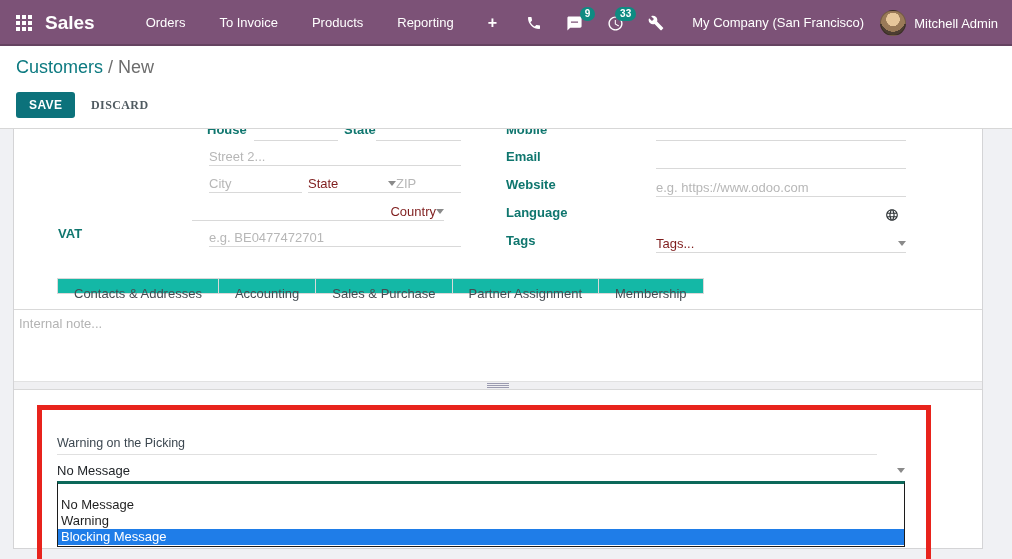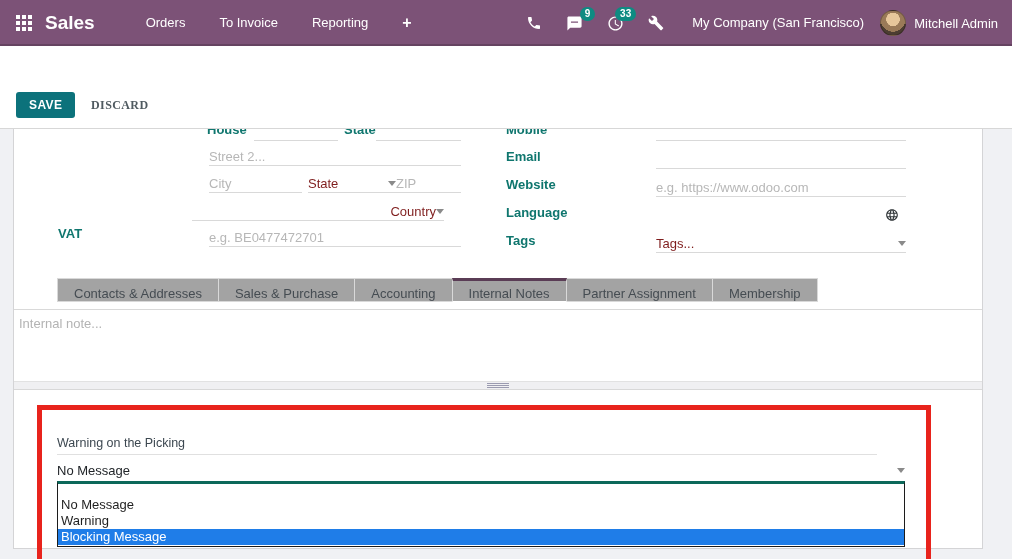--- a/index.html
+++ b/index.html
@@ -68,21 +68,21 @@
   #f-website      { left:642px; top:50px; width:250px; }
   #f-language-label{ left:492px; top:76px; }
   #f-language     { left:642px; top:78px; width:223px; }
   #globe          { position:absolute; left:871px; top:79px; }
   #f-tags-label   { left:492px; top:104px; }
   #f-tags         { left:642px; top:106px; width:250px; }
 
   
   .tab-underline { position:absolute; top:180px; left:0; right:0; height:1px; background:#d9d9d9; }
   .tabbar { position:absolute; top:149px; left:0; right:0; height:32px; display:flex; padding-left:43px; z-index:1; }
-  .tab { height:24px; line-height:29px; padding:0 16px; font-size:13px; color:#454c52; background:#a3a3a3;
+  .tab { height:16px; line-height:29px; padding:0 16px; font-size:13px; color:#454c52; background:#14b8a6;
          border:1px solid #d9d9d9; margin-right:-1px; cursor:pointer; white-space:nowrap; }
   .tab.active { border-top:3px solid #5a3c55; line-height:26px; border-bottom:1px solid #fff; z-index:2; position:relative; }
 
   
   .notes-area { position:absolute; top:181px; left:0; right:16px; height:71px; }
   .notes-area textarea { width:100%; height:100%; border:none; outline:none; resize:none; padding:6px 5px;
                          font:13px "Liberation Sans", sans-serif; color:#212529; background:transparent; }
   .notes-area textarea::placeholder { color:#b3b3b3; opacity:1; }
 
   
@@ -121,20 +121,21 @@
           <i></i>
           <i></i>
           <i></i>
           <i></i>
       </div>
     </div>
     <div class="brand">Sales</div>
     <div class="nav-menu">
       <div class="nav-item">Orders</div>
       <div class="nav-item">To Invoice</div>
+      <div class="nav-item">Products</div>
       <div class="nav-item">Reporting</div>
       <div class="nav-item" style="font-size:16px;font-weight:bold;">+</div>
     </div>
     <div class="nav-right">
       <div class="icon-btn">
         <span>
           <svg width="16" height="16" viewBox="0 0 24 24" fill="#fff">
               <path d="M6.62 10.79c1.44 2.83 3.76 5.14 6.59 6.59l2.2-2.2c.27-.27.67-.36 1.02-.24 1.12.37 2.33.57 3.57.57.55 0 1 .45 1 1V20c0 .55-.45 1-1 1-9.39 0-17-7.61-17-17 0-.55.45-1 1-1h3.5c.55 0 1 .45 1 1 0 1.25.2 2.45.57 3.57.11.35.03.74-.25 1.02l-2.2 2.2z"></path>
             </svg>
         </span>
@@ -164,20 +165,25 @@
       </div>
       <div class="company-menu">My Company (San Francisco)</div>
       <div class="user-menu">
         <span class="avatar"></span>
         <span class="user-name">Mitchell Admin</span>
       </div>
     </div>
   </div>
 
   <div class="control-panel">
+    <div class="breadcrumb">
+      <span class="parent">Customers</span>
+      <span class="sep"> <span>/</span> </span>
+      <span class="current">New</span>
+    </div>
     <button class="btn-save">SAVE</button>
     <button class="btn-discard">DISCARD</button>
   </div>
 
   <div class="sheet">
 
     <div class="flabel" id="f-house-label">House</div>
     <div class="uline" id="f-house-line"></div>
     <div class="flabel" id="f-door-label">State</div>
     <div class="uline" id="f-door-line"></div>
@@ -222,23 +228,22 @@
     </span>
     <div class="flabel" id="f-tags-label">Tags</div>
     <div class="field select" id="f-tags">
       <span class="ph">Tags...</span>
       <span class="caret"></span>
     </div>
 
     <div class="tab-underline"></div>
     <div class="tabbar">
       <div class="tab">Contacts &amp; Addresses</div>
+      <div class="tab">Accounting</div>
       <div class="tab">Sales &amp; Purchase</div>
-      <div class="tab">Accounting</div>
-      <div class="tab active">Internal Notes</div>
       <div class="tab">Partner Assignment</div>
       <div class="tab">Membership</div>
     </div>
 
     <div class="notes-area">
       <textarea placeholder="Internal note..." style=""></textarea>
     </div>
 
     <div class="resizer">
       <div class="grip"></div>

